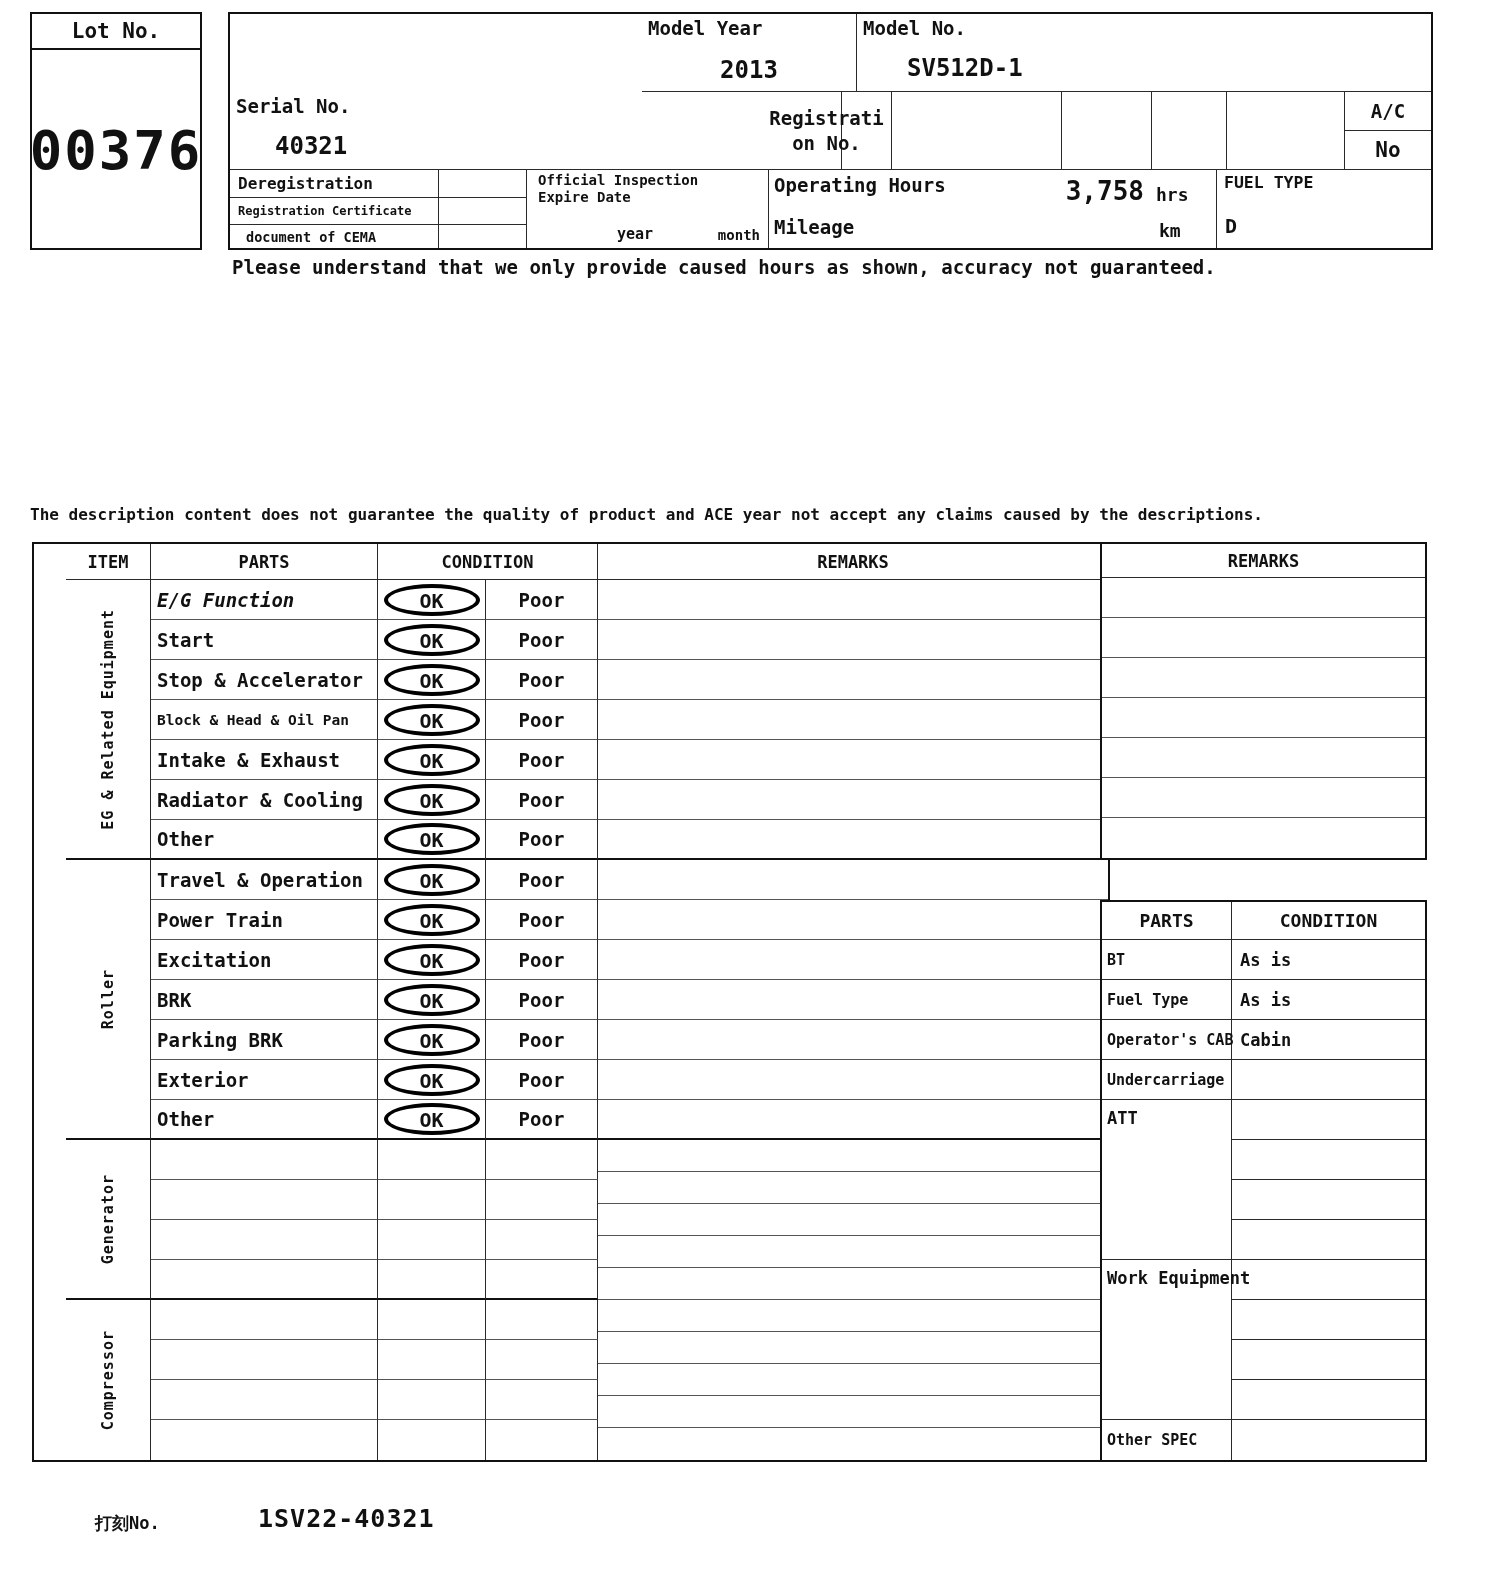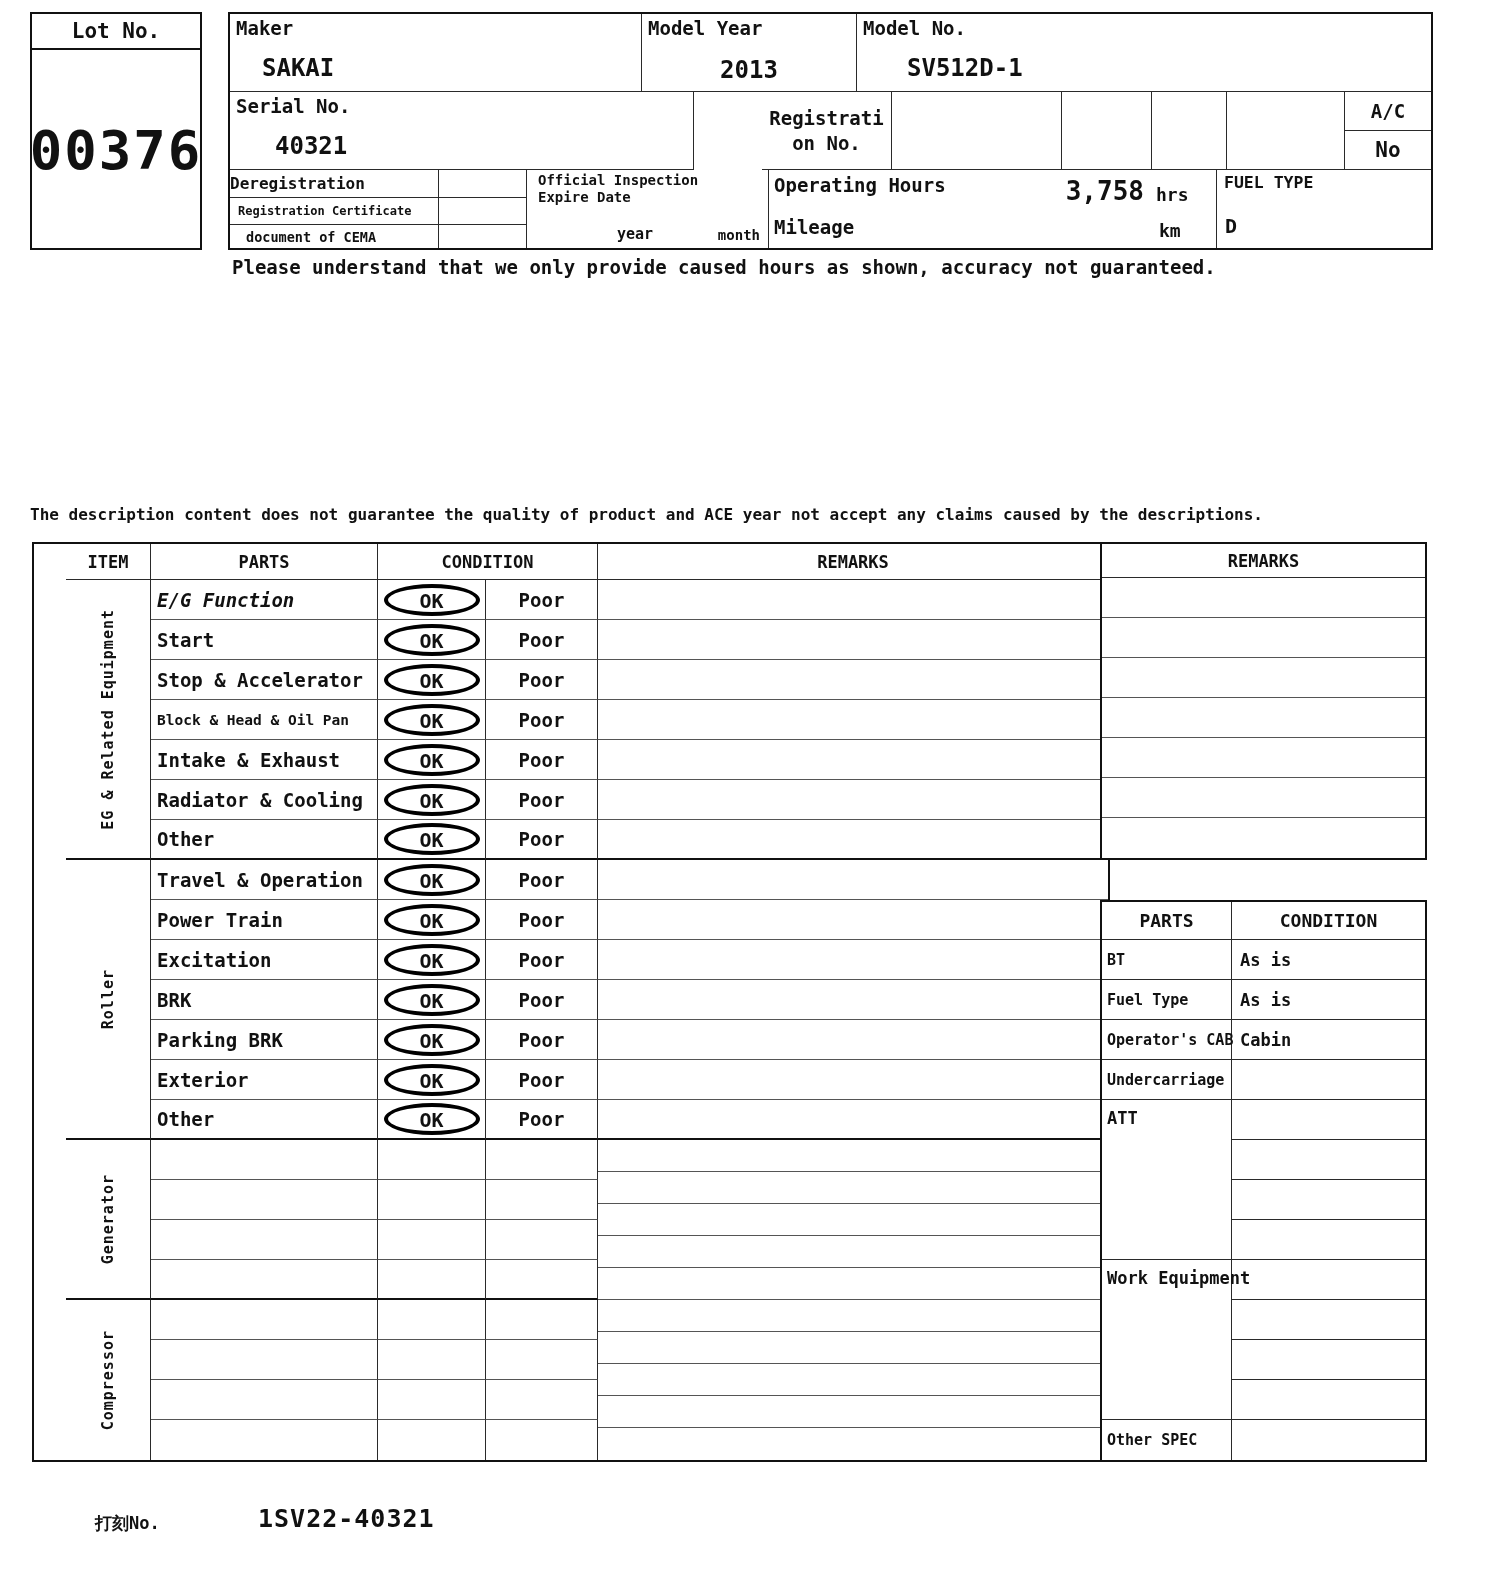--- a/index.html
+++ b/index.html
@@ -68,52 +68,48 @@
 </head>
 <body>
 
 <div class="abs lot-box">
   <div class="lot-head">Lot No.</div>
   <div class="lot-val">00376</div>
 </div>
 
 <div class="abs hdr-table">
 
-  <div class="hcell cellb" style="left:0;top:0;width:412px;height:78px;">
-    <span class="lbl" style="left:6px;top:3px;">Maker</span>
-    <span class="val" style="left:32px;top:40px;">SAKAI</span>
-  </div>
   <div class="hcell cellb" style="left:412px;top:0;width:215px;height:78px;">
     <span class="lbl" style="left:6px;top:3px;">Model Year</span>
     <span class="val" style="left:0;top:42px;width:100%;text-align:center;">2013</span>
   </div>
   <div class="hcell cellb br0" style="left:627px;top:0;width:574px;height:78px;">
     <span class="lbl" style="left:6px;top:3px;">Model No.</span>
     <span class="val" style="left:50px;top:40px;">SV512D-1</span>
   </div>
 
-  <div class="hcell cellb" style="left:0;top:78px;width:464px;height:78px;">
+  <div class="hcell cellb" style="left:0;top:78px;width:612px;height:78px;">
     <span class="lbl" style="left:6px;top:3px;">Serial No.</span>
     <span class="val" style="left:45px;top:40px;">40321</span>
   </div>
   <div class="hcell cellb center-flex" style="left:532px;top:78px;width:130px;height:78px;">
     <div class="reg-wrap">Registration No.</div>
   </div>
   <div class="hcell cellb" style="left:662px;top:78px;width:170px;height:78px;"></div>
   <div class="hcell cellb" style="left:832px;top:78px;width:90px;height:78px;"></div>
   <div class="hcell cellb" style="left:922px;top:78px;width:75px;height:78px;"></div>
   <div class="hcell cellb" style="left:997px;top:78px;width:118px;height:78px;"></div>
   <div class="hcell cellb br0 center-flex" style="left:1115px;top:78px;width:86px;height:39px;font-size:19px;">
     <span>A/C</span>
   </div>
   <div class="hcell cellb br0 center-flex" style="left:1115px;top:117px;width:86px;height:39px;font-size:21px;">
     <span>No</span>
   </div>
 
-  <div class="hcell cellb" style="left:0;top:156px;width:209px;height:28px;display:flex;align-items:center;font-size:16px;">
+  <div class="hcell cellb" style="left:0;top:156px;width:209px;height:28px;display:flex;align-items:center;padding-left:8px;font-size:16px;">
     <span>Deregistration</span>
   </div>
   <div class="hcell cellb" style="left:209px;top:156px;width:88px;height:28px;"></div>
   <div class="hcell cellb" style="left:0;top:184px;width:209px;height:27px;display:flex;align-items:center;padding-left:8px;">
     <span class="small-lbl">Registration Certificate</span>
   </div>
   <div class="hcell cellb" style="left:209px;top:184px;width:88px;height:27px;"></div>
   <div class="hcell cellb bb0" style="left:0;top:211px;width:209px;height:23px;display:flex;align-items:center;padding-left:16px;font-size:13.5px;">
     <span>document of CEMA</span>
   </div>

